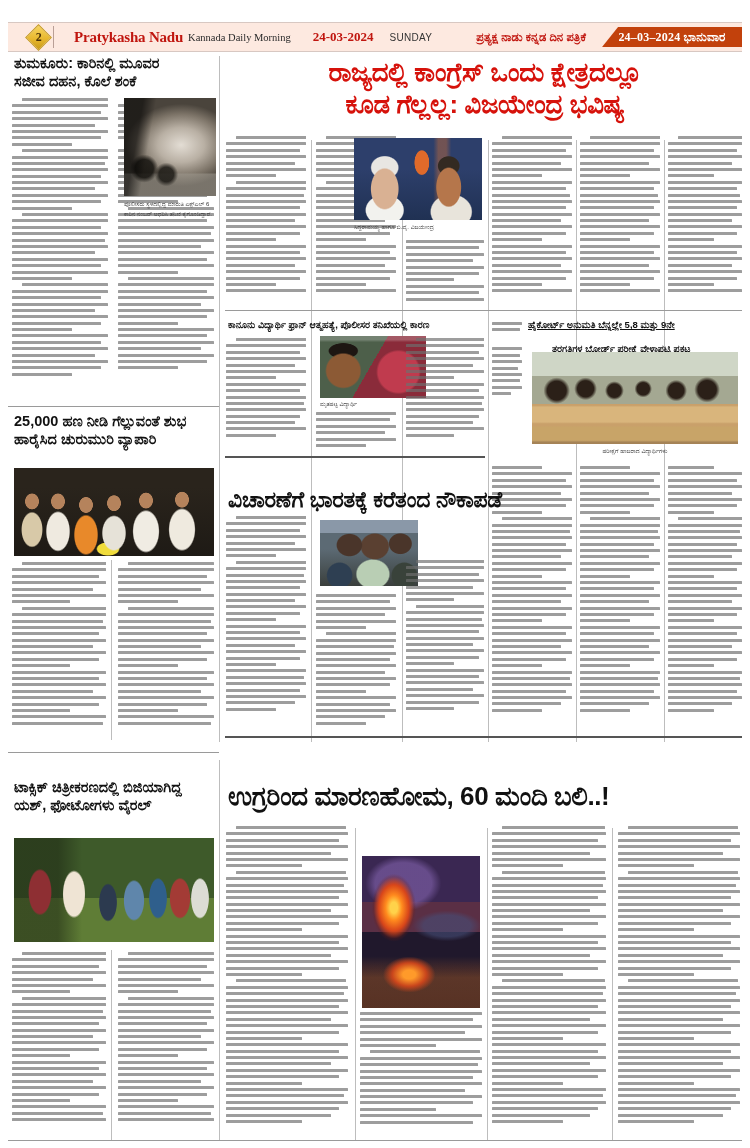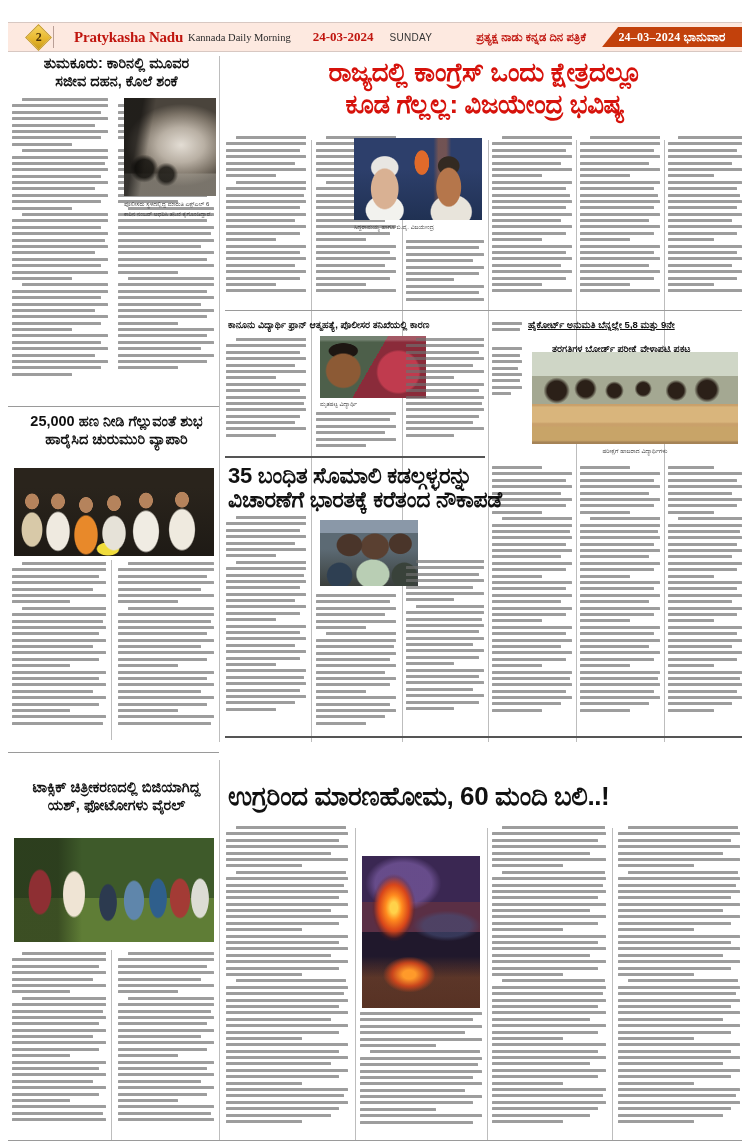--- a/index.html
+++ b/index.html
@@ -85,21 +85,21 @@
 
   
   .hl {
     color: #111; font-weight: bold; line-height: 1.08;
     font-family: "Liberation Sans", sans-serif;
     position: absolute;
   }
   .hl-red { color: #d6120b; }
   .hl-xl { font-size: 26px; letter-spacing: -0.4px; }
   .hl-lg { font-size: 22px; letter-spacing: -0.3px; }
-  .hl-md { font-size: 14.5px; text-align: center; }
+  .hl-md { font-size: 14.5px; }
   .hl-sm { font-size: 9.5px; }
 
   
   .col-text { position: absolute; overflow: hidden; }
   .ln {
     height: 3px; background: #6f6f6f; margin-bottom: 3.4px;
     opacity: .68; border-radius: .5px;
   }
   .ln.s1 { width: 100%; }
   .ln.s2 { width: 93%; }
@@ -767,21 +767,20 @@
       <div class="ln s2"></div>
     <div class="ln s1"></div>
       <div class="ln s3"></div>
       <div class="ln s1"></div>
       <div class="ln s2"></div>
     <div class="ln s4"></div>
       <div class="ln s1"></div>
       <div class="ln s5"></div>
   </div>
 
-  <div class="hl hl-lg" style="left:228px; top:464px; width:292px;">35 ಬಂಧಿತ ಸೊಮಾಲಿ ಕಡಲ್ಗಳ್ಳರನ್ನು</div>
   <div class="hl hl-lg" style="left:228px; top:488px; width:292px;">ವಿಚಾರಣೆಗೆ ಭಾರತಕ್ಕೆ ಕರೆತಂದ ನೌಕಾಪಡೆ</div>
   <div class="byline" style="left:380px; top:549px;">ಮುಂಬೈ</div>
 
   <div class="col-text" style="left:226px; top:516px; width:80px; height:218px;">
     <div class="ln ind"></div>
       <div class="ln s1"></div>
       <div class="ln s2"></div>
       <div class="ln s1"></div>
     <div class="ln s3"></div>
       <div class="ln s1"></div>

